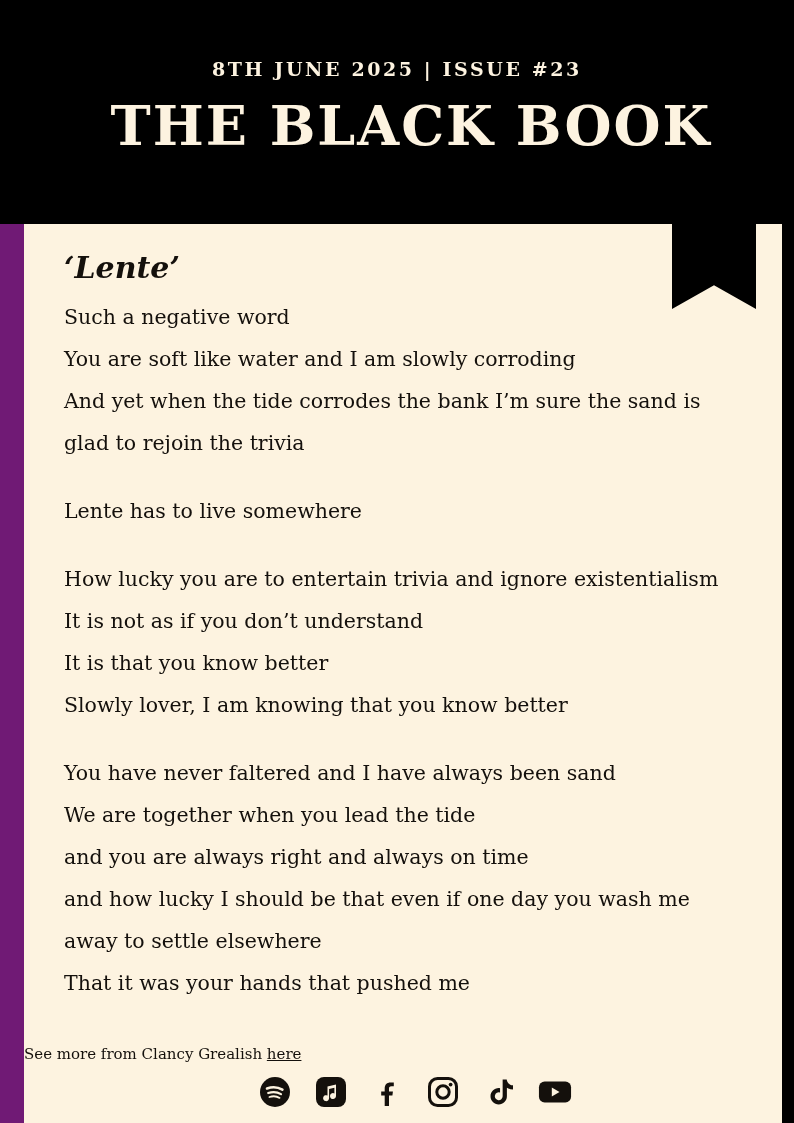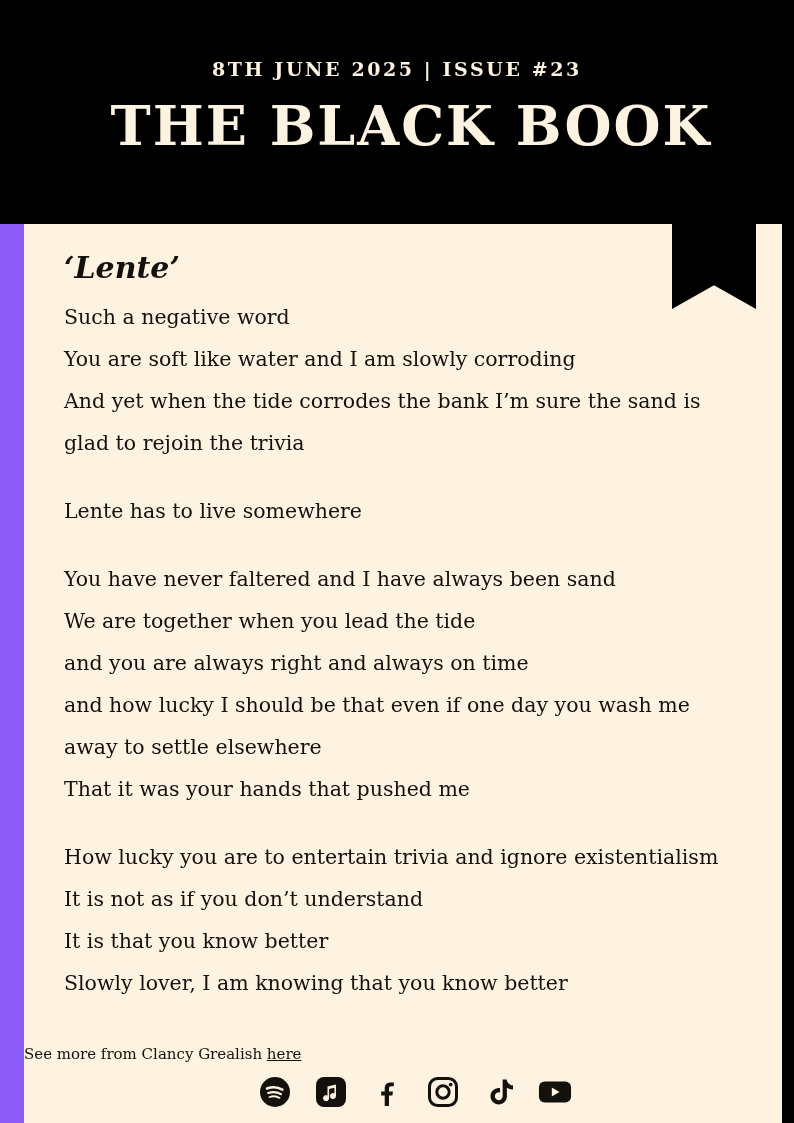--- a/index.html
+++ b/index.html
@@ -10,21 +10,21 @@
     width: 794px;
     height: 1123px;
     background: #000000;
     font-family: "Liberation Serif", serif;
     overflow: hidden;
   }
   .page {
     position: relative;
     width: 700px;
     height: 1123px;
-    background: #8b5cf6;
+    background: #701a75;
     box-sizing: border-box;
   }
 
   
   .masthead {
     position: absolute;
     top: 0;
     left: 0;
     width: 794px;
     height: 224px;
@@ -171,35 +171,35 @@
         <div class="line">You are soft like water and I am slowly corroding</div>
         <div class="line">And yet when the tide corrodes the bank I’m sure the sand is</div>
         <div class="line">glad to rejoin the trivia</div>
       </div>
 
       <div class="stanza">
         <div class="line">Lente has to live somewhere</div>
       </div>
 
       <div class="stanza">
+        <div class="line">How lucky you are to entertain trivia and ignore existentialism</div>
+        <div class="line">It is not as if you don’t understand</div>
+        <div class="line">It is that you know better</div>
+        <div class="line">Slowly lover, I am knowing that you know better</div>
+      </div>
+
+      <div class="stanza">
         <div class="line">You have never faltered and I have always been sand</div>
         <div class="line">We are together when you lead the tide</div>
         <div class="line">and you are always right and always on time</div>
         <div class="line">and how lucky I should be that even if one day you wash me</div>
         <div class="line">away to settle elsewhere</div>
         <div class="line">That it was your hands that pushed me</div>
       </div>
 
-      <div class="stanza">
-        <div class="line">How lucky you are to entertain trivia and ignore existentialism</div>
-        <div class="line">It is not as if you don’t understand</div>
-        <div class="line">It is that you know better</div>
-        <div class="line">Slowly lover, I am knowing that you know better</div>
-      </div>
-
     </div>
 
     <div class="footer">
       <div class="see-more">
         <span>See more from Clancy Grealish</span>
         <a href="#">here</a>
       </div>
       <div class="socials">
 
         <span class="social-icon">

